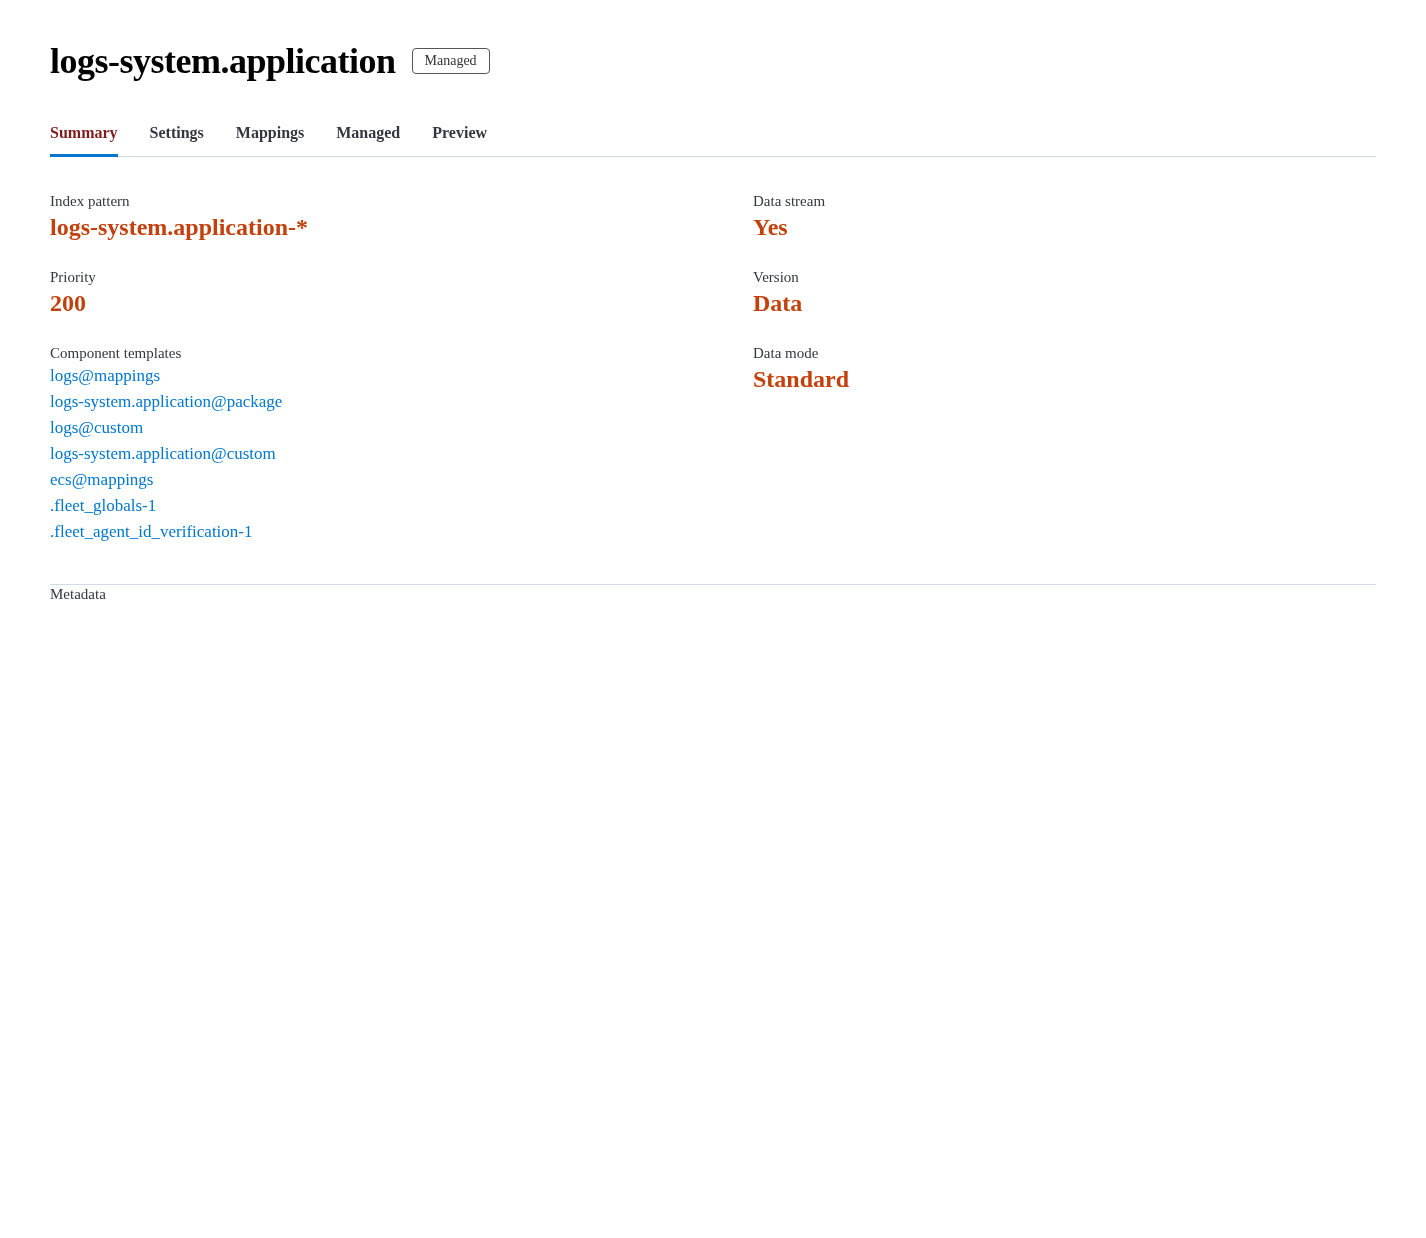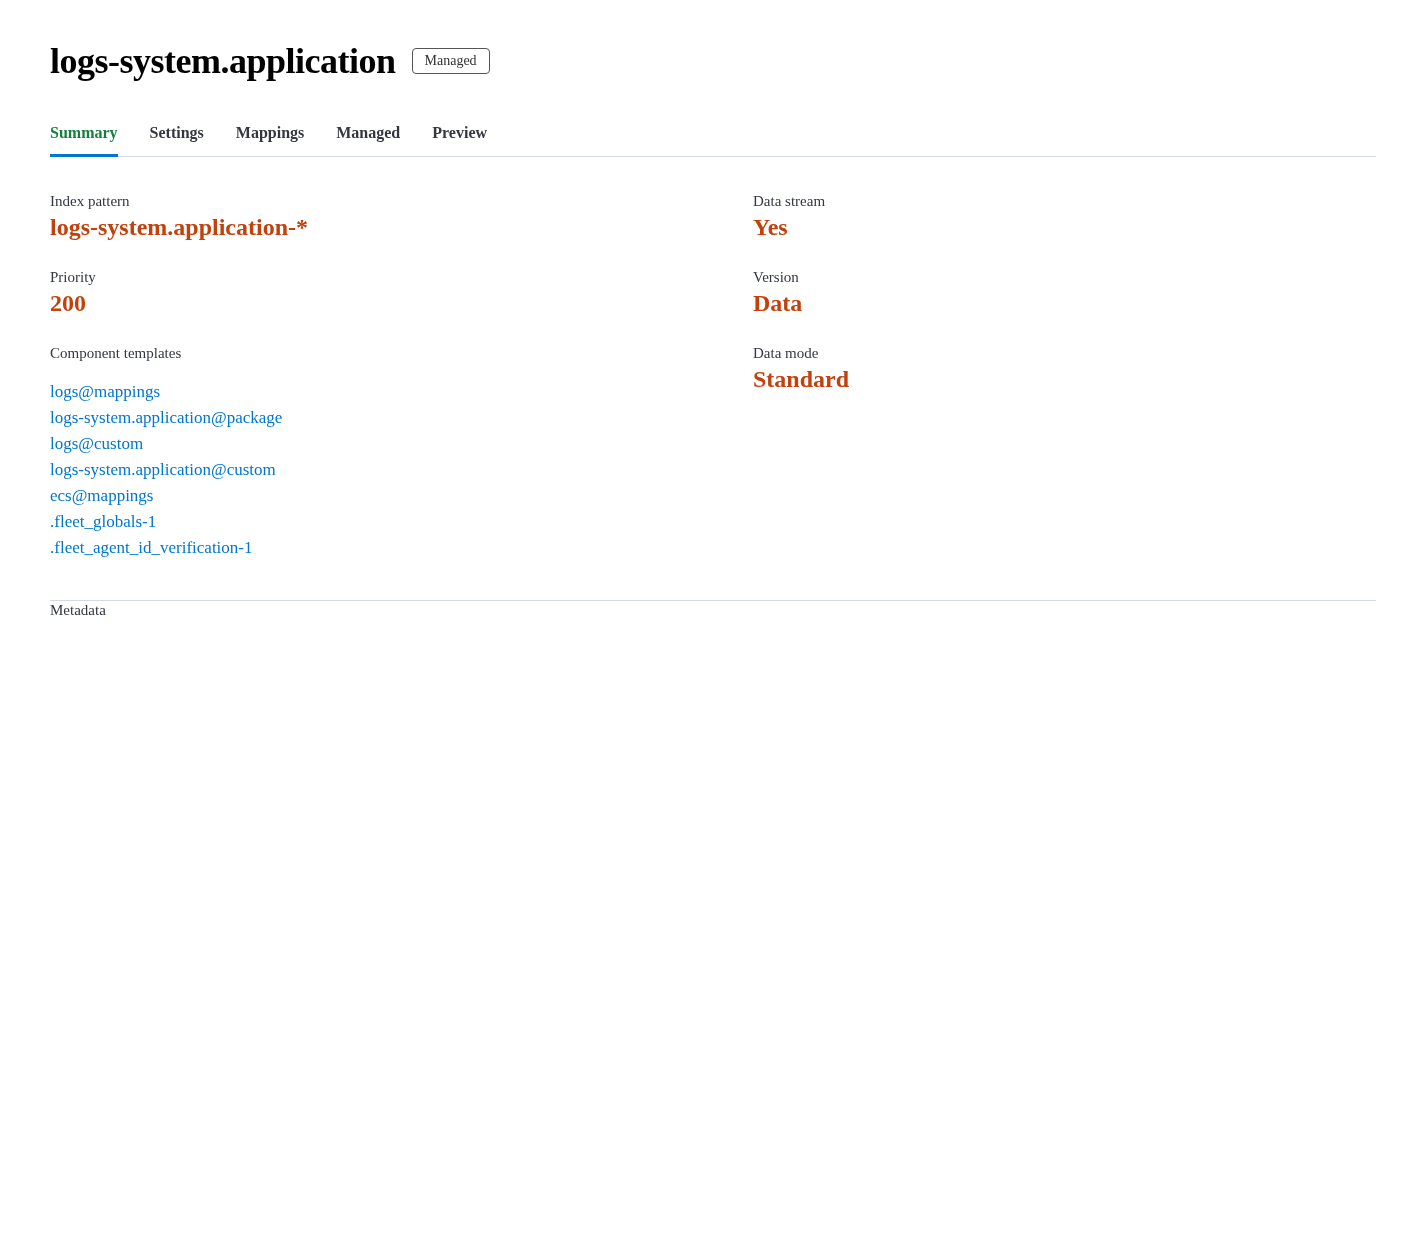--- a/index.html
+++ b/index.html
@@ -53,21 +53,21 @@
       font-size: 16px;
       font-weight: 600;
       color: #343741;
       cursor: pointer;
       border-bottom: 3px solid transparent;
       margin-bottom: -1.5px;
       text-decoration: none;
     }
 
     .tab.active {
-      color: #15803d;
+      color: #7f1d1d;
       border-bottom: 3px solid #0077cc;
     }
 
     .content-grid {
       display: grid;
       grid-template-columns: 1fr 1fr;
       gap: 0;
     }
 
     .field-group {
@@ -94,21 +94,21 @@
       cursor: pointer;
       text-decoration: none;
       display: block;
       margin-bottom: 4px;
     }
 
     .component-templates-list {
       display: flex;
       flex-direction: column;
       gap: 2px;
-      margin-top: 20px;
+      margin-top: 4px;
     }
 
     .left-col {
       padding-right: 40px;
     }
 
     .right-col {
       padding-left: 40px;
       border-left: none;
     }

